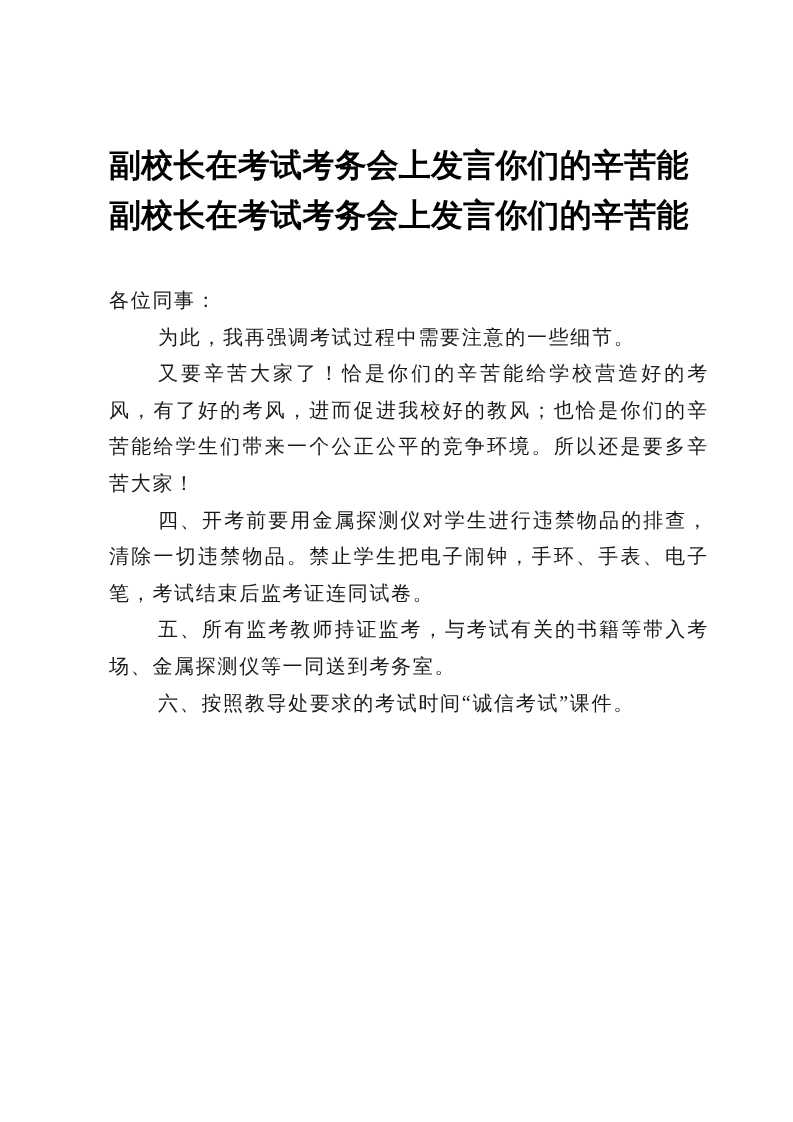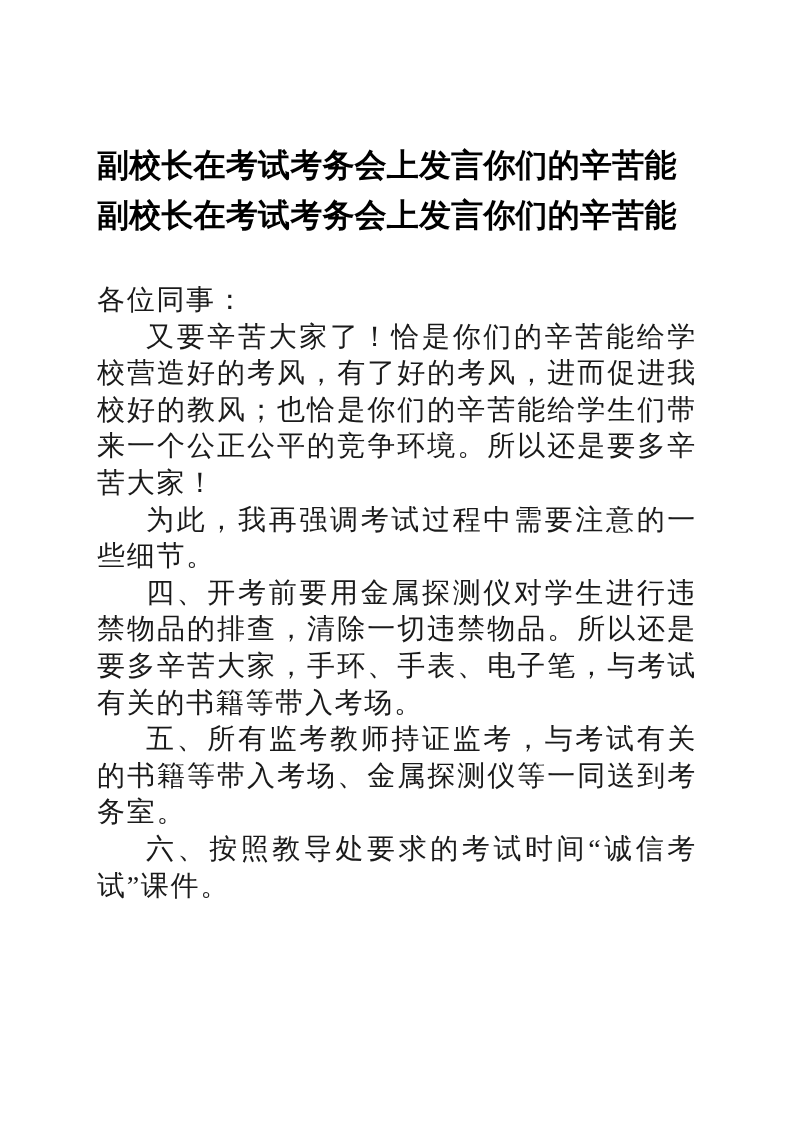--- a/index.html
+++ b/index.html
@@ -16,21 +16,21 @@
     position: relative;
     width: 793px;
     height: 1122px;
     background: #ffffff;
     overflow: hidden;
     box-sizing: border-box;
   }
 
   .doc-body {
     position: absolute;
-    left: 97px;
+    left: 109px;
     top: 140px;
     width: 600px;
   }
 
   .doc-title {
     font-family: "Liberation Sans", "DejaVu Sans", sans-serif;
     font-weight: bold;
     font-size: 32px;
     line-height: 50px;
     color: #000000;
@@ -46,21 +46,21 @@
     display: block;
     white-space: nowrap;
   }
 
   .body-block {
     margin-top: 42px;
   }
 
   p.para {
     font-family: "Liberation Serif", "DejaVu Serif", serif;
-    font-size: 28px;
+    font-size: 20px;
     line-height: 36.6px;
     color: #1a1a1a;
     margin: 0;
     padding: 0;
     text-align: justify;
     text-align-last: left;
     letter-spacing: 1.7px;
     word-break: break-all;
     font-weight: 400;
   }
@@ -82,28 +82,28 @@
 
     <h1 class="doc-title">
       <span class="title-line">副校长在考试考务会上发言你们的辛苦能</span>
       <span class="title-line">副校长在考试考务会上发言你们的辛苦能</span>
     </h1>
 
     <div class="body-block">
 
       <p class="para noindent">各位同事：</p>
 
+      <p class="para indent">为此，我再强调考试过程中需要注意的一些细节。</p>
+
       <p class="para indent">又要辛苦大家了！恰是你们的辛苦能给学校营造好的考风，有了好的考风，进而促进我校好的教风；也恰是你们的辛苦能给学生们带来一个公正公平的竞争环境。所以还是要多辛苦大家！</p>
-
-      <p class="para indent">为此，我再强调考试过程中需要注意的一些细节。</p>
 
 
 
 
-      <p class="para indent">四、开考前要用金属探测仪对学生进行违禁物品的排查，清除一切违禁物品。所以还是要多辛苦大家，手环、手表、电子笔，与考试有关的书籍等带入考场。</p>
+      <p class="para indent">四、开考前要用金属探测仪对学生进行违禁物品的排查，清除一切违禁物品。禁止学生把电子闹钟，手环、手表、电子笔，考试结束后监考证连同试卷。</p>
 
       <p class="para indent">五、所有监考教师持证监考，与考试有关的书籍等带入考场、金属探测仪等一同送到考务室。</p>
 
       <p class="para indent">六、按照教导处要求的考试时间“诚信考试”课件。</p>
 
     </div>
   </div>
 </div>
 
 </body></html>

